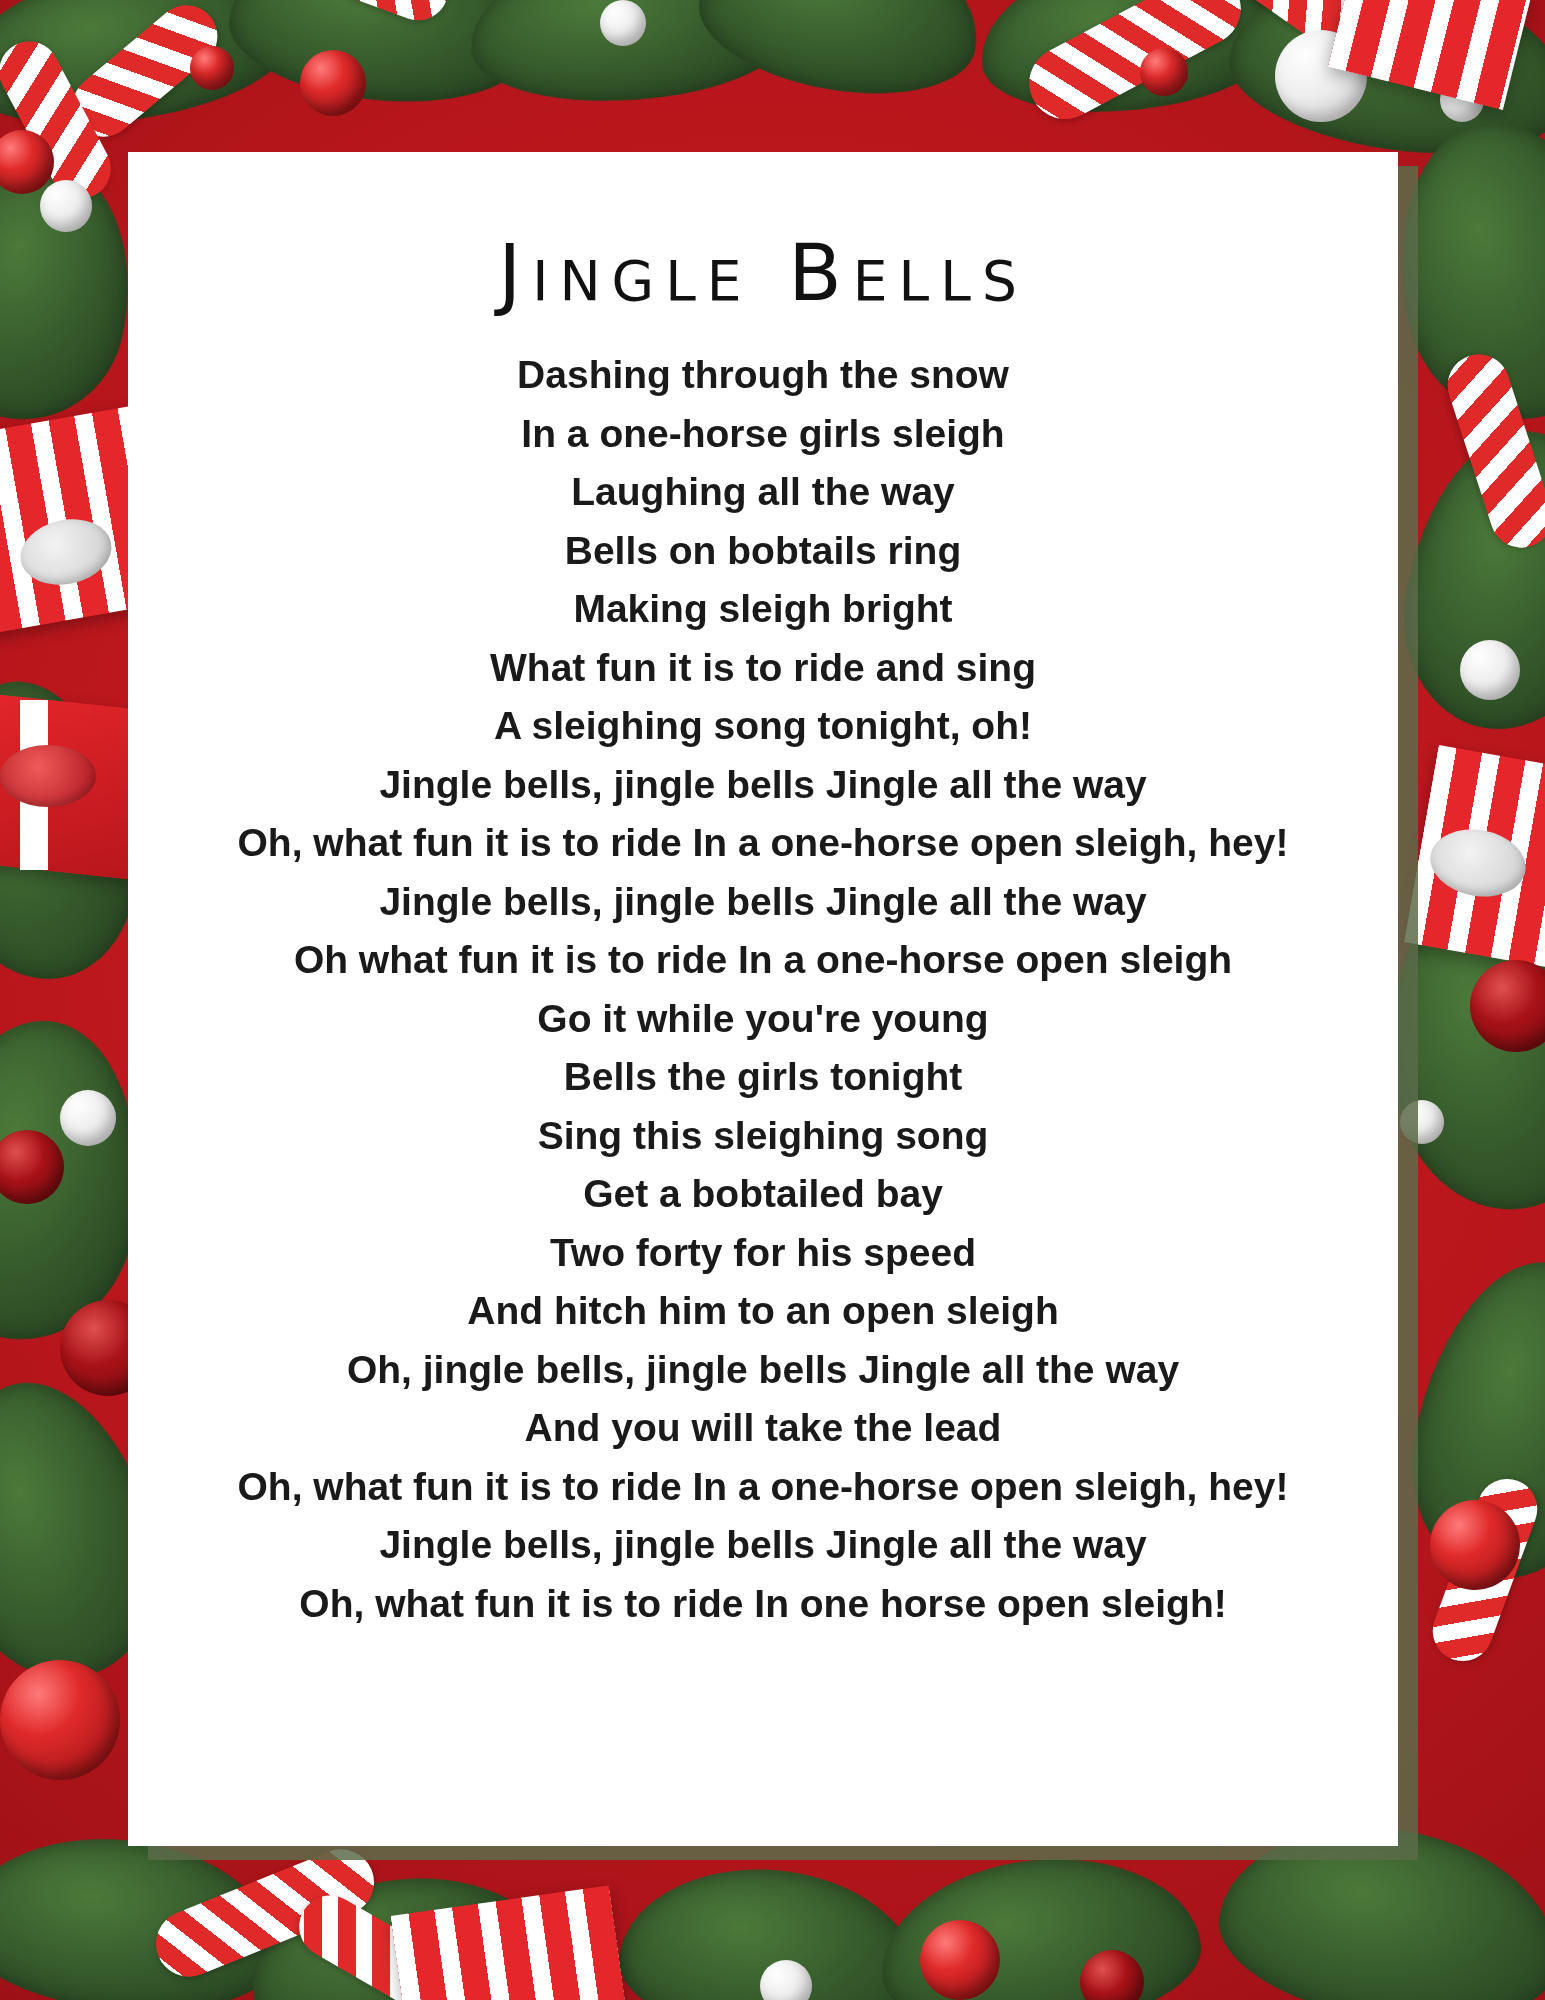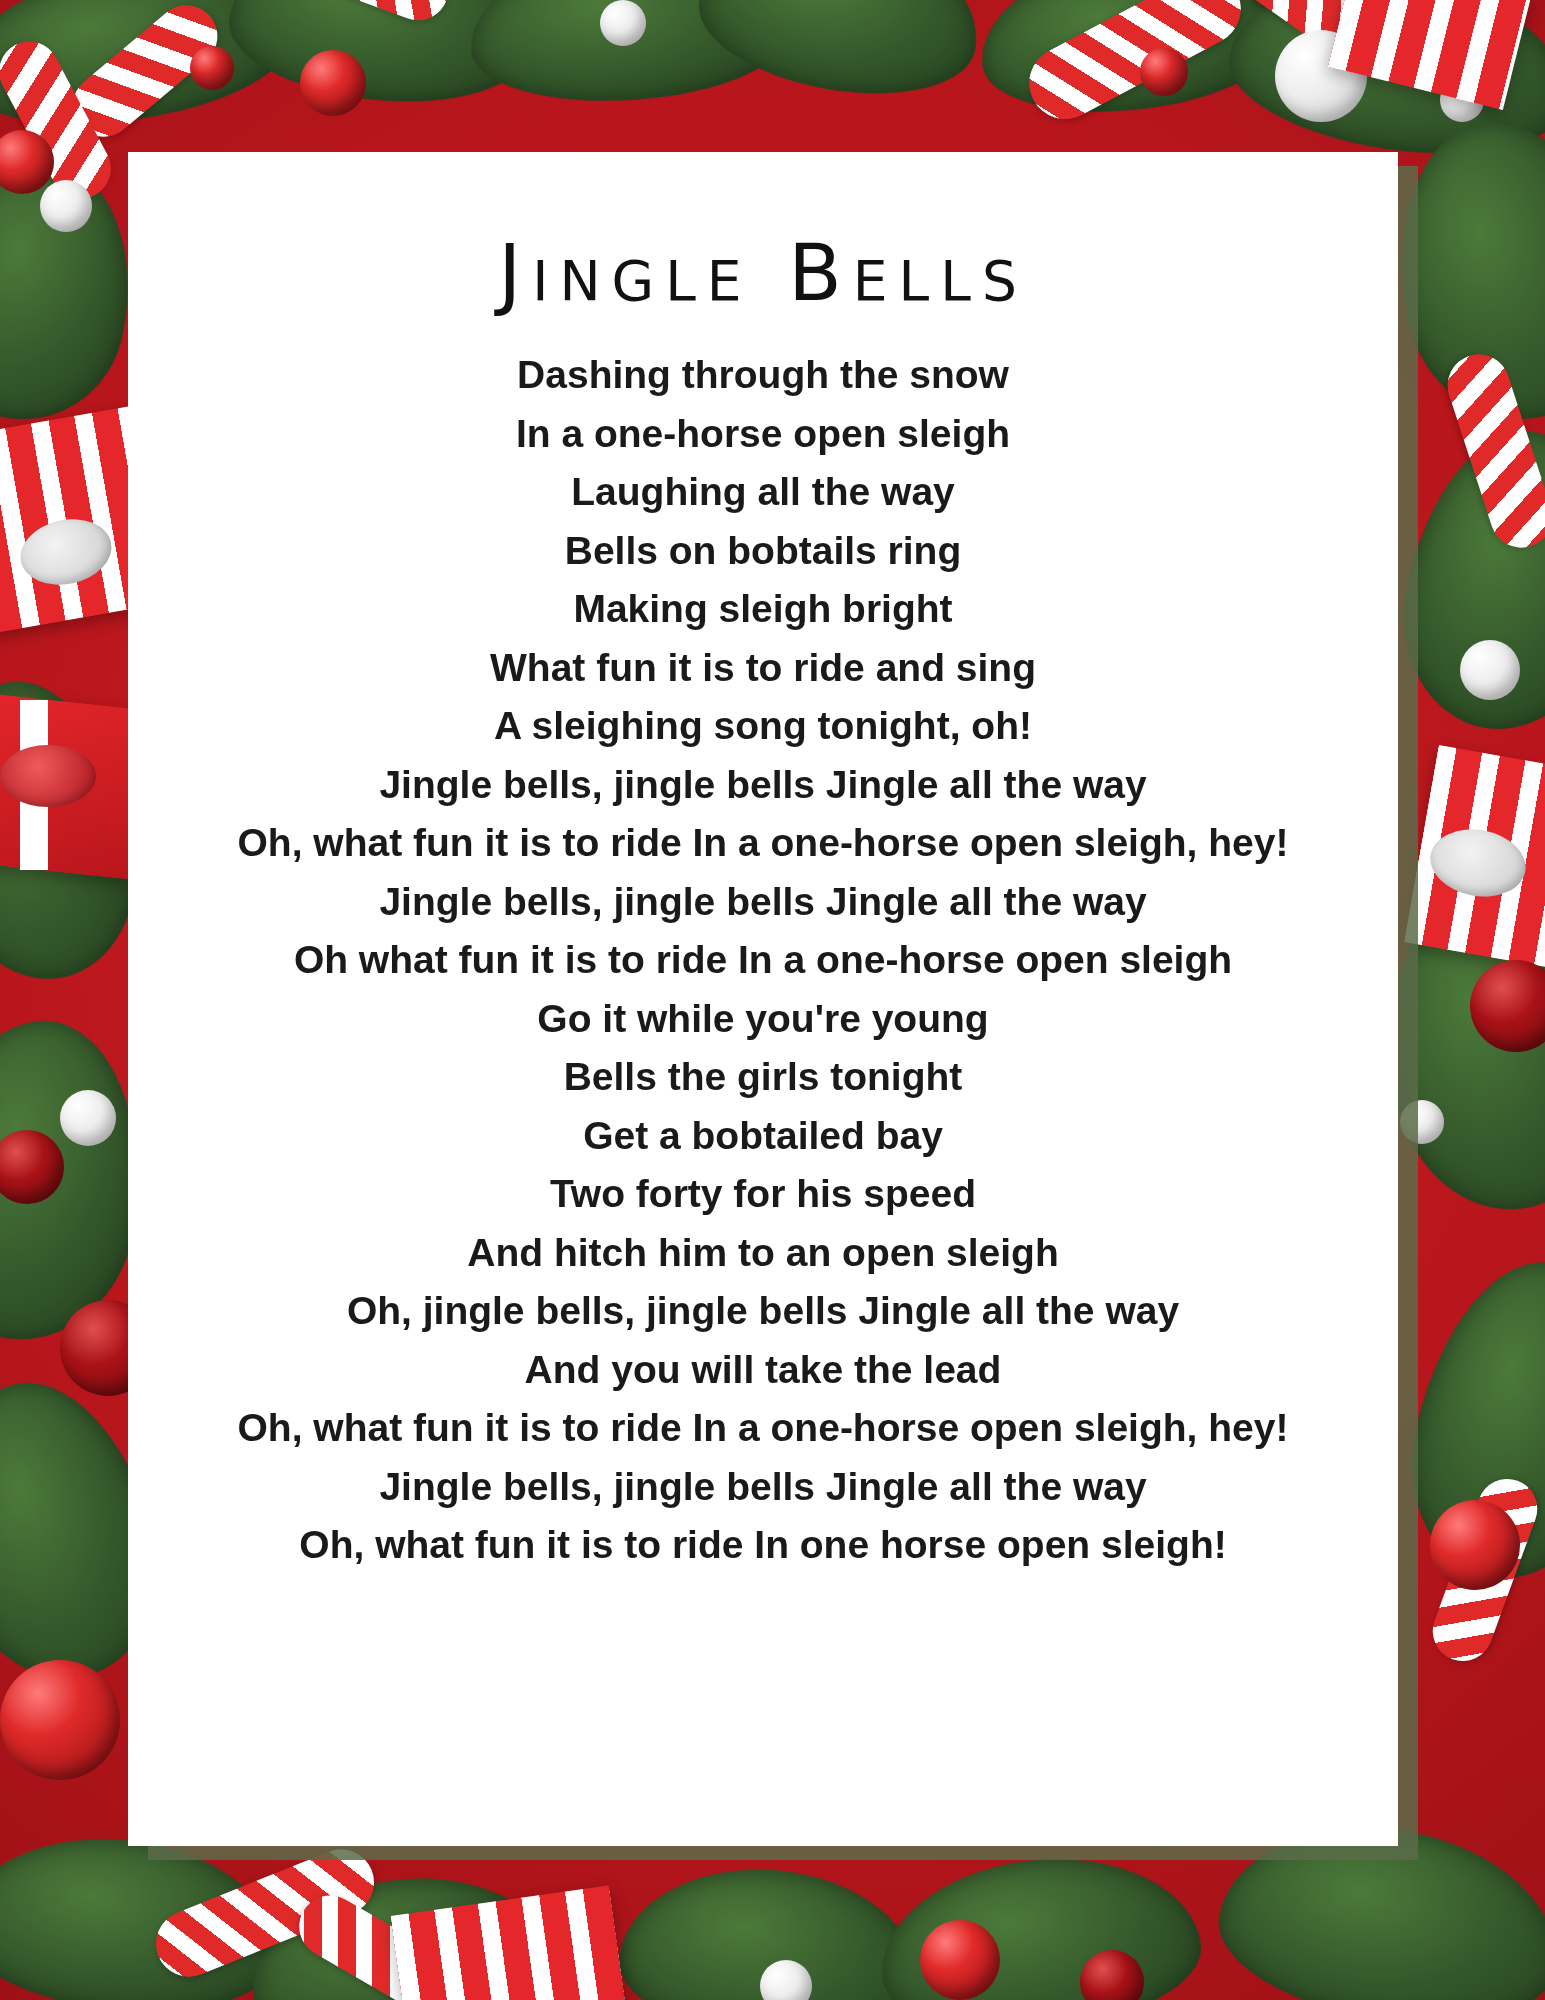--- a/index.html
+++ b/index.html
@@ -227,32 +227,33 @@
   </div>
 
   <div class="card-shadow"></div>
 
   <div class="card">
 
     <h1 class="doc-title">Jingle Bells</h1>
 
     <div class="lyrics">
       <div class="lyric-line">Dashing through the snow</div>
-      <div class="lyric-line">In a one-horse open sleigh</div>
+      <div class="lyric-line">In a one-horse girls sleigh</div>
       <div class="lyric-line">Laughing all the way</div>
       <div class="lyric-line">Bells on bobtails ring</div>
       <div class="lyric-line">Making sleigh bright</div>
       <div class="lyric-line">What fun it is to ride and sing</div>
       <div class="lyric-line">A sleighing song tonight, oh!</div>
       <div class="lyric-line">Jingle bells, jingle bells Jingle all the way</div>
       <div class="lyric-line">Oh, what fun it is to ride In a one-horse open sleigh, hey!</div>
       <div class="lyric-line">Jingle bells, jingle bells Jingle all the way</div>
       <div class="lyric-line">Oh what fun it is to ride In a one-horse open sleigh</div>
       <div class="lyric-line">Go it while you're young</div>
       <div class="lyric-line">Bells the girls tonight</div>
+      <div class="lyric-line">Sing this sleighing song</div>
       <div class="lyric-line">Get a bobtailed bay</div>
       <div class="lyric-line">Two forty for his speed</div>
       <div class="lyric-line">And hitch him to an open sleigh</div>
       <div class="lyric-line">Oh, jingle bells, jingle bells Jingle all the way</div>
       <div class="lyric-line">And you will take the lead</div>
       <div class="lyric-line">Oh, what fun it is to ride In a one-horse open sleigh, hey!</div>
       <div class="lyric-line">Jingle bells, jingle bells Jingle all the way</div>
       <div class="lyric-line">Oh, what fun it is to ride In one horse open sleigh!</div>
     </div>
 

